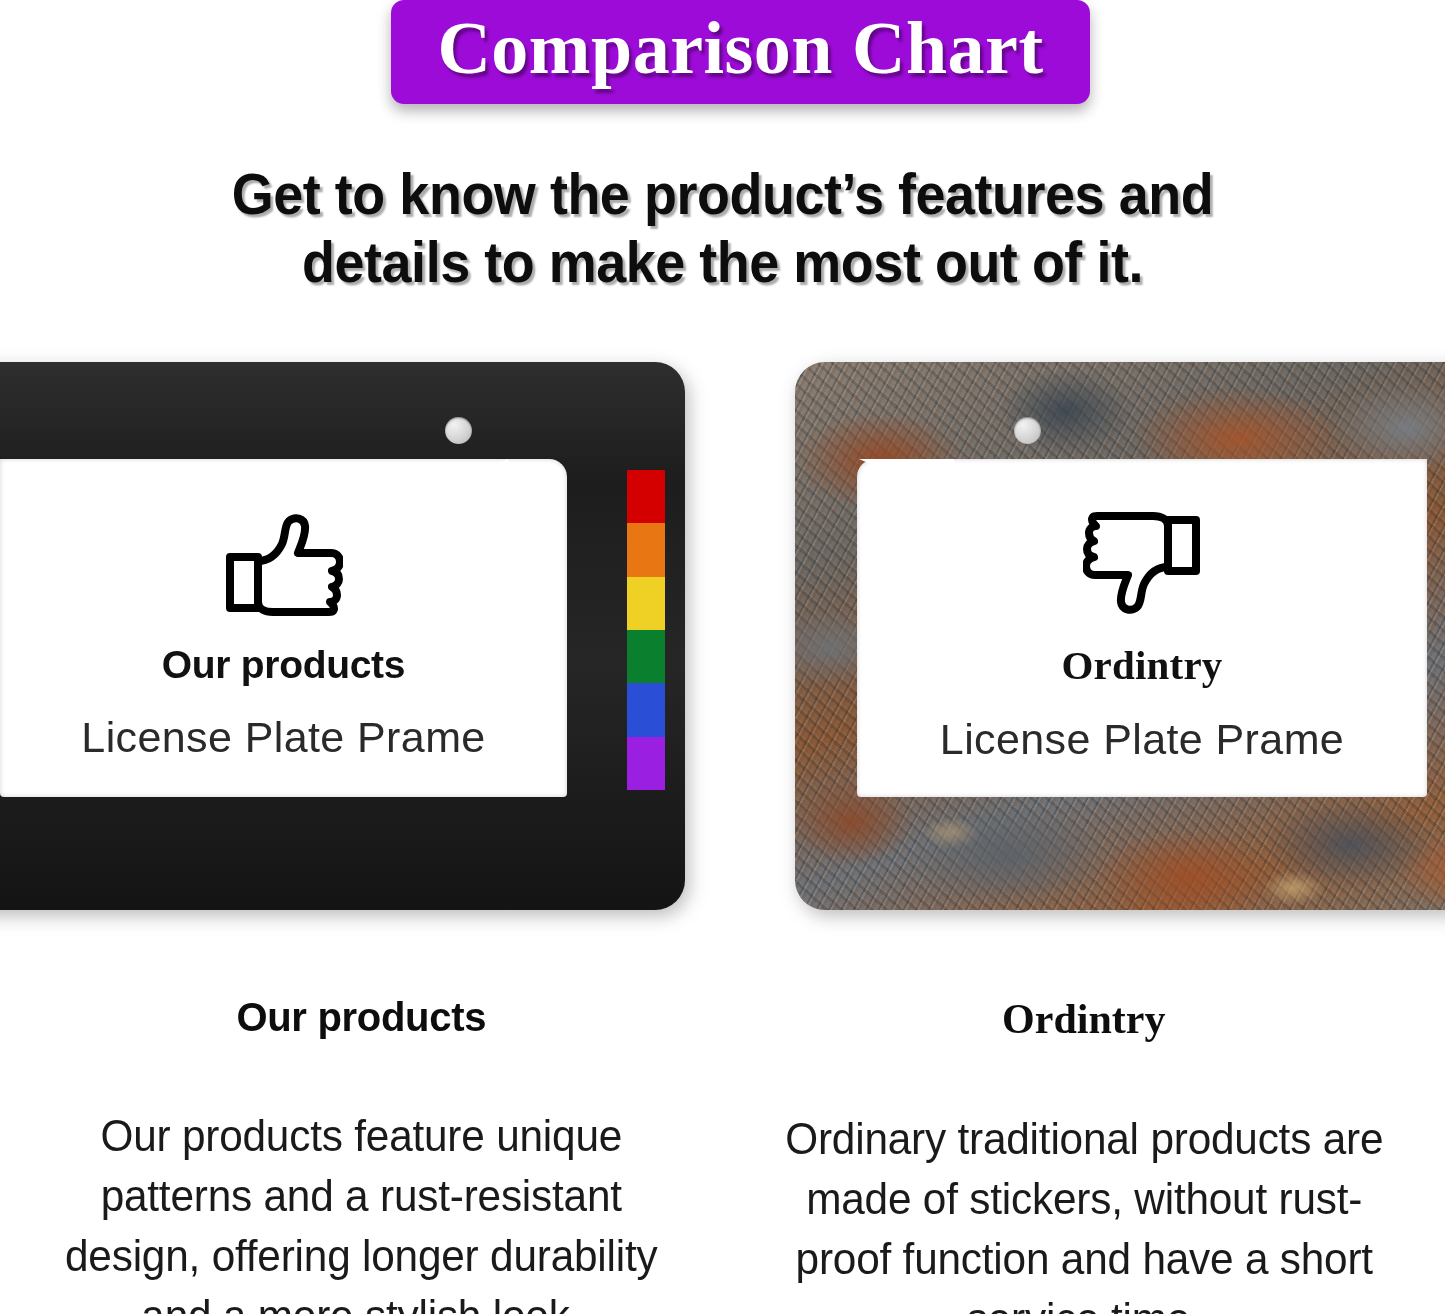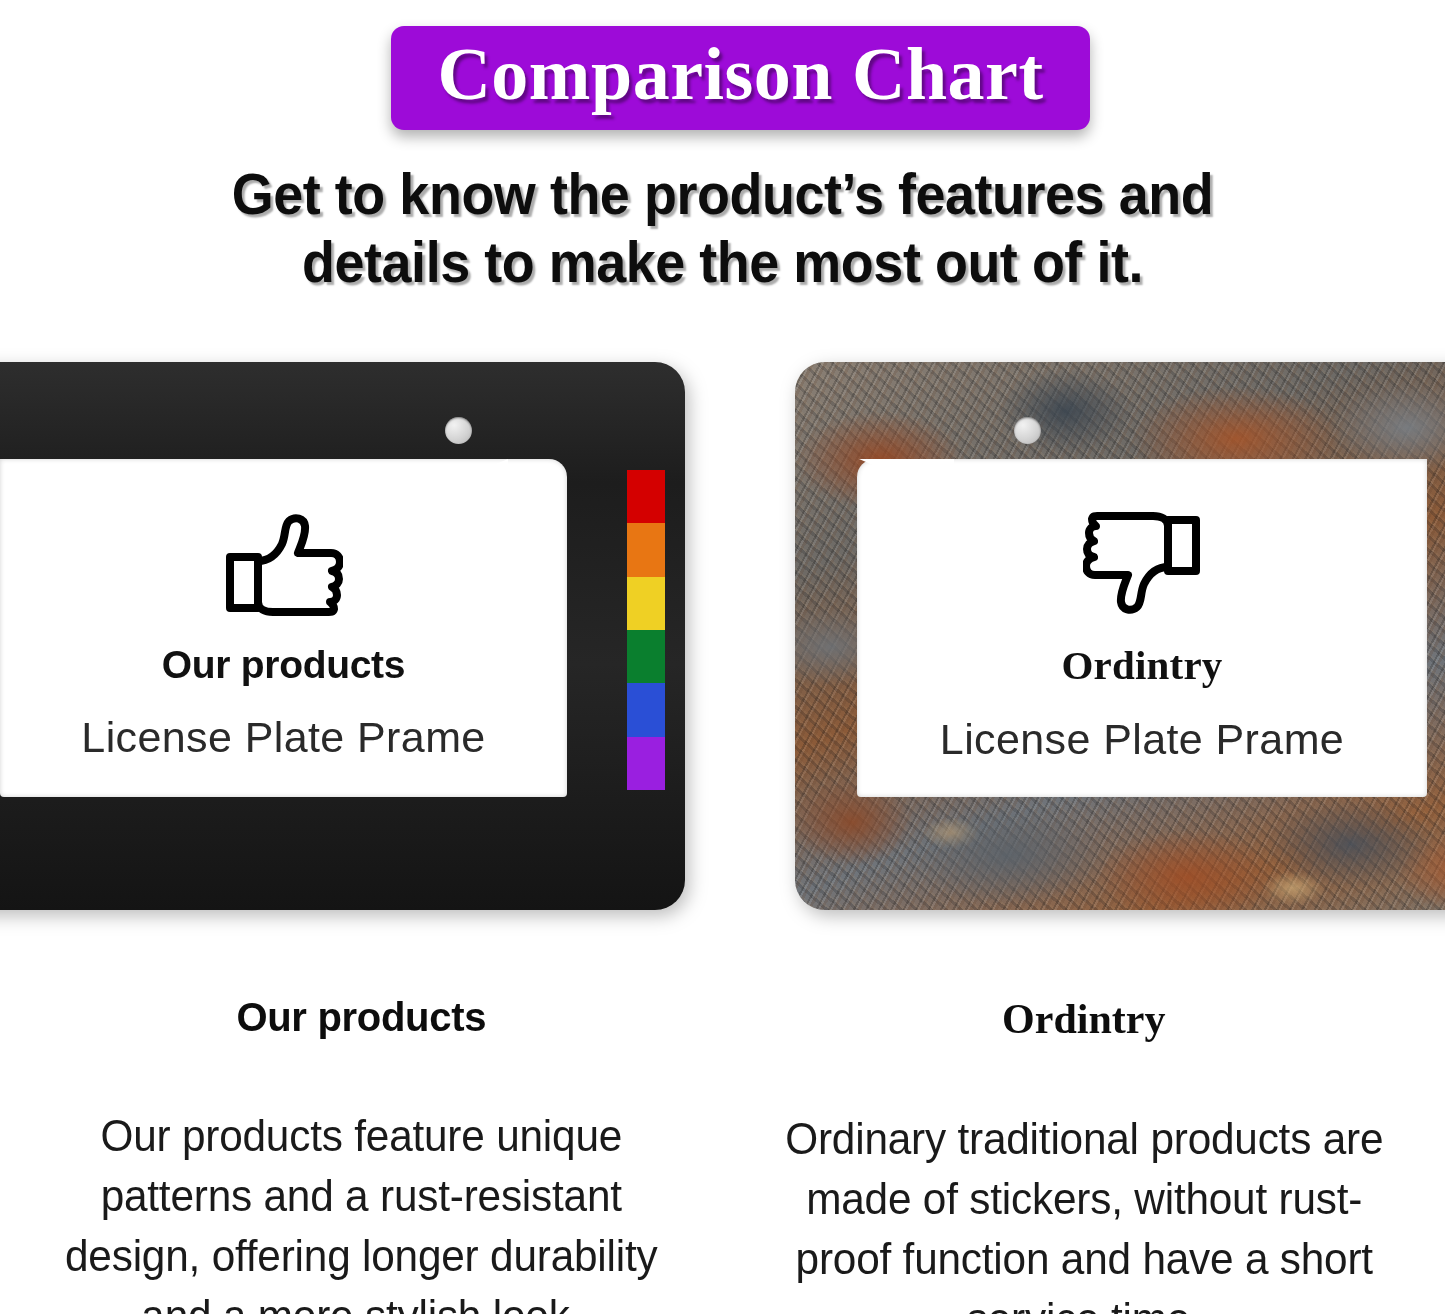--- a/index.html
+++ b/index.html
@@ -12,21 +12,21 @@
   }
 
   body {
     font-family: "Liberation Sans", sans-serif;
     position: relative;
   }
 
   
   .banner-wrap {
     position: absolute;
-    top: 26px;
+    top: 0;
     left: 0;
     width: 1445px;
     display: flex;
     justify-content: center;
     padding-left: 36px;
   }
   .banner {
     background: #9D0BD8;
     border-radius: 13px;
     padding: 6px 46px 14px 46px;

